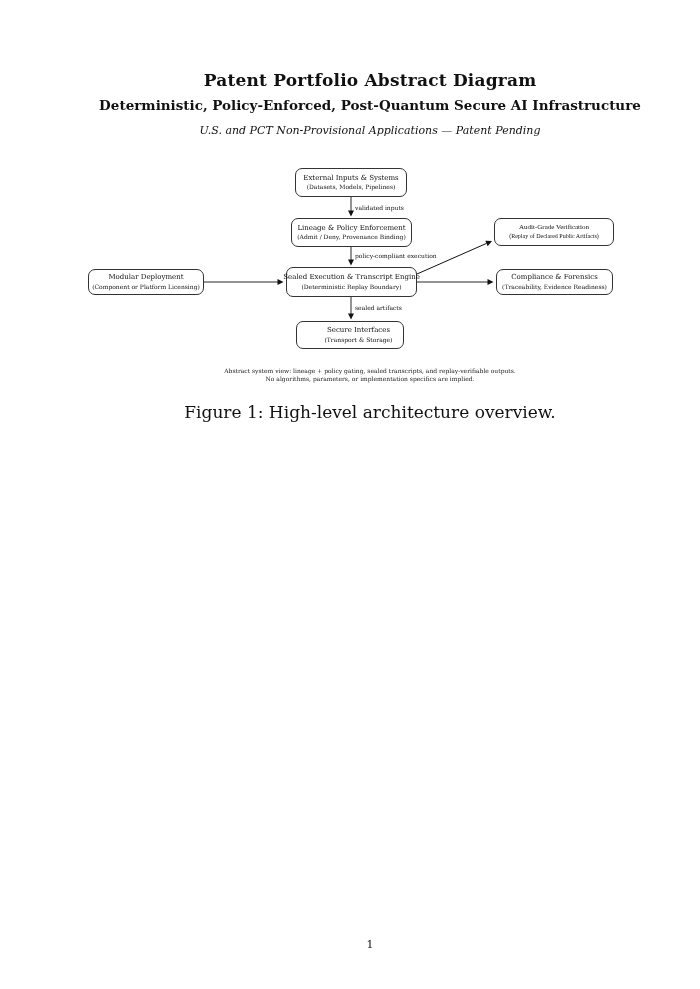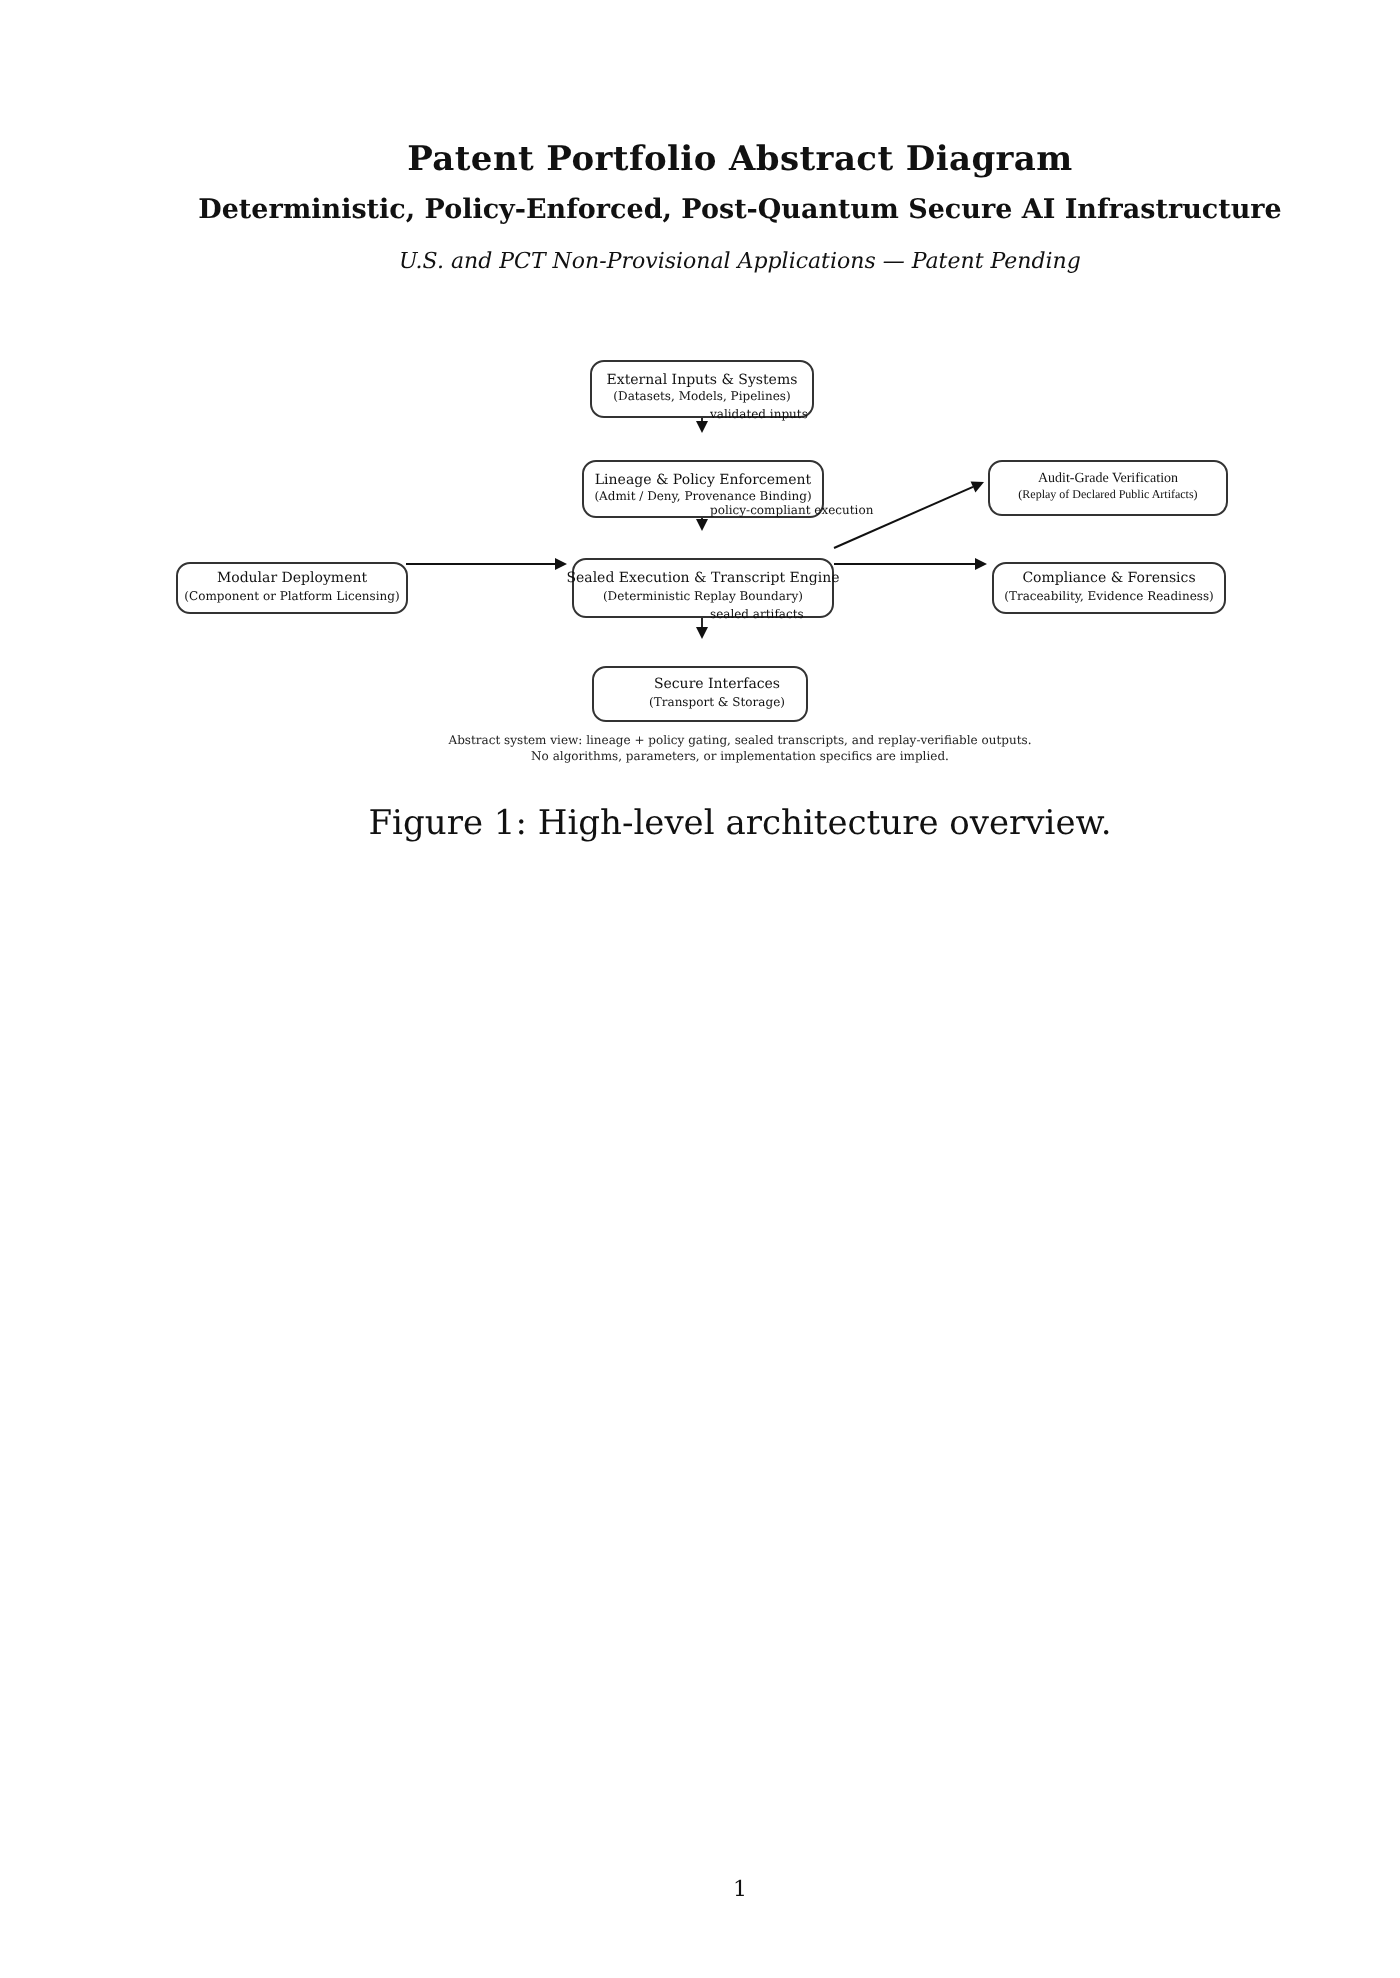--- a/index.html
+++ b/index.html
@@ -27,21 +27,20 @@
     box-sizing: border-box;
     border: 1px solid #333333;
     border-radius: 7px;
     background: #ffffff;
     display: flex;
     flex-direction: column;
     align-items: center;
     justify-content: center;
     text-align: center;
     padding: 2px 3px;
-    margin-top: 12px;
   }
   .node .t { font-size: 7px; line-height: 1.35; white-space: nowrap; }
   .node .s { font-size: 6px; line-height: 1.3; white-space: nowrap; }
 
   .edge-label {
     position: absolute;
     font-size: 6px;
     color: #111;
     white-space: nowrap;
   }

